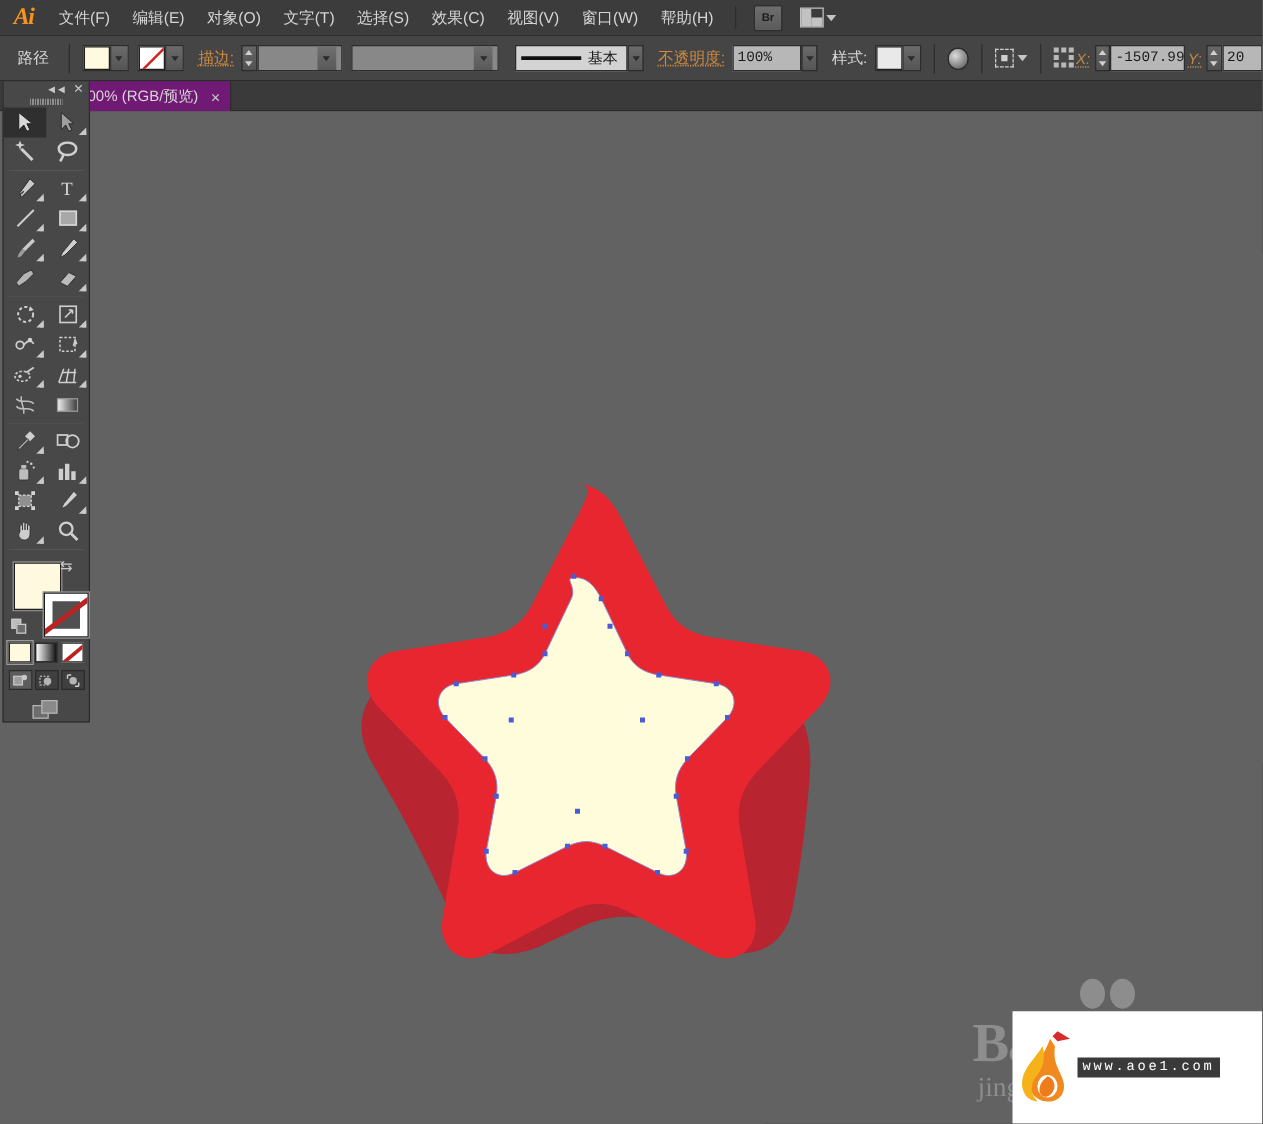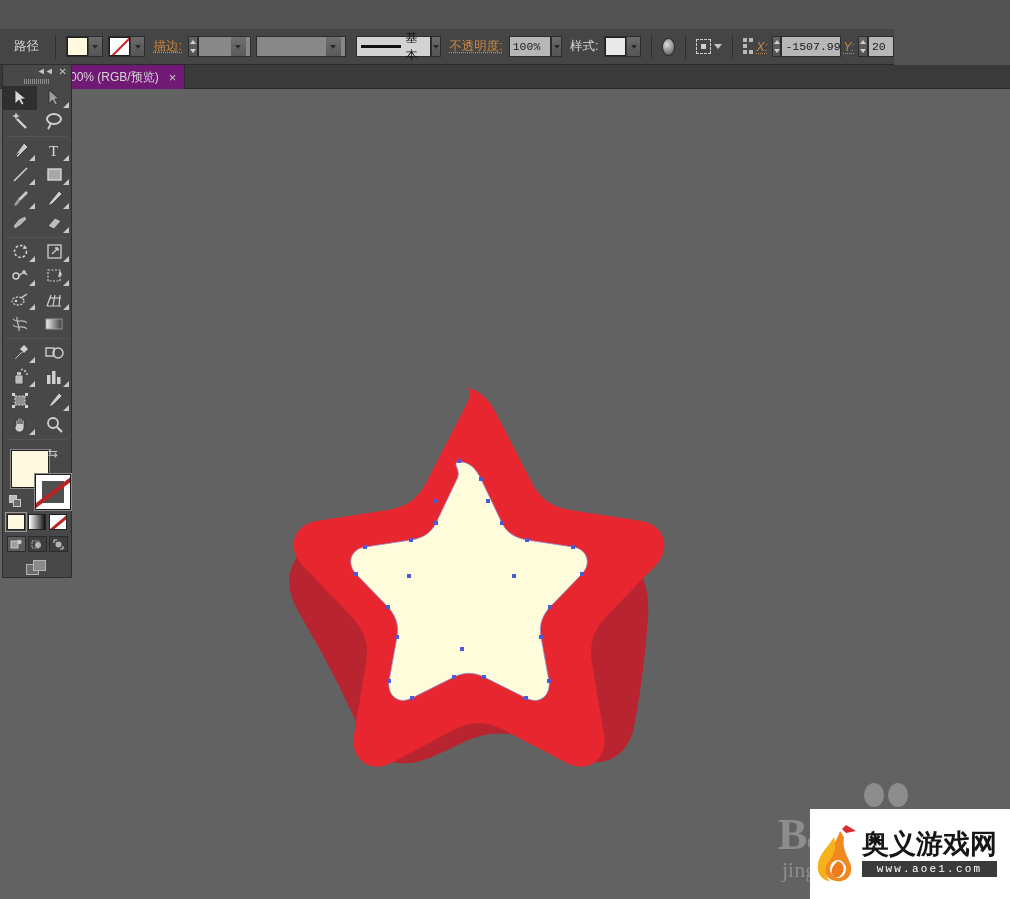--- a/index.html
+++ b/index.html
@@ -39,21 +39,21 @@
     margin-left:14px; display:flex; align-items:center; gap:2px;
   }
   .arrange-ico{ width:19px;height:16px;border:1.5px solid #c2c2c2;position:relative;}
   .arrange-ico:before{content:"";position:absolute;left:0;top:0;width:8px;height:14px;background:#c2c2c2;}
   .arrange-ico:after{content:"";position:absolute;right:0;top:7px;width:9px;height:7px;background:#c2c2c2;}
   .caret{ width:0;height:0;border-left:4px solid transparent;border-right:4px solid transparent;border-top:5px solid #c4c4c4;}
   .caret-sm{ width:0;height:0;border-left:3px solid transparent;border-right:3px solid transparent;border-top:4px solid #2b2b2b;}
 
   
   .controlbar{
-    position:absolute; left:0; top:29px; width:894px; height:36px;
+    position:absolute; left:0; top:29px; width:1010px; height:36px;
     background:#454545;
     border-bottom:1px solid #2a2a2a;
     display:flex; align-items:center; padding-left:14px;
     font-size:12px; color:#d2d2d2;
   }
   .cb-label{ color:#d8d8d8; font-size:12.5px; margin-right:6px; white-space:nowrap;}
   .cb-label.orange{ color:#cd8a41; text-decoration:underline; text-decoration-style:dotted; text-underline-offset:2px;text-align:center;}
   .cb-sep{ width:1px;height:24px;background:#2d2d2d; margin:0 10px;}
   .swatch-group{ display:flex; align-items:center; border:1px solid #2c2c2c; height:21px; background:#575757;}
   .swatch{ width:21px;height:19px; border:1px solid #1f1f1f; }
@@ -187,20 +187,41 @@
     font-family:"Liberation Serif","DejaVu Serif",serif; line-height:1;}
   .aoe-url{ background:#3a3a3a; color:#fff; font-size:11px; letter-spacing:2.2px;
     padding:2px 4px; text-align:center;
     font-family:"Liberation Mono","DejaVu Sans Mono",monospace;}
 </style>
 </head>
 <body>
 
 <div class="app">
 
+  <div class="menubar">
+    <div class="ai-logo">Ai</div>
+
+    <div class="menu-item">文件(F)</div>
+    <div class="menu-item">编辑(E)</div>
+    <div class="menu-item">对象(O)</div>
+    <div class="menu-item">文字(T)</div>
+    <div class="menu-item">选择(S)</div>
+    <div class="menu-item">效果(C)</div>
+    <div class="menu-item">视图(V)</div>
+    <div class="menu-item">窗口(W)</div>
+    <div class="menu-item">帮助(H)</div>
+
+    <div class="menu-sep"></div>
+    <div class="br-btn">Br</div>
+
+    <div class="arrange-btn">
+      <div class="arrange-ico"></div>
+      <div class="caret"></div>
+    </div>
+  </div>
 
   <div class="controlbar">
 
     <div class="cb-label">路径</div>
 
     <div class="cb-sep"></div>
 
     <div class="swatch-group">
       <div class="swatch" style="background:#FFFADF"></div>
       <div class="sw-drop">
@@ -412,21 +433,20 @@
       <svg class="aoe-logo" viewBox="0 0 42 62">
         <path d="M30 2 L40 8 L30 10 L26 6 Z" fill="#d82b2b"></path>
         <path d="M24 8 C20 20, 14 26, 10 34 C5 44, 8 56, 20 58 C32 60, 38 50, 34 40
                  C31 32, 26 26, 28 14 Z" fill="#f08a1e"></path>
         <path d="M18 14 C12 24, 4 30, 2 40 C0 50, 6 58, 14 58 C8 52, 8 44, 13 38
                  C18 32, 21 24, 18 14 Z" fill="#f6b21b"></path>
         <ellipse cx="22" cy="46" rx="8" ry="9" fill="#fff"></ellipse>
         <path d="M22 38 C28 40, 30 48, 24 53 C19 57, 14 52, 16 46 C17 42, 20 40, 22 38 Z" fill="#ef7c1a"></path>
       </svg>
       <div class="aoe-cn">
-        <div class="aoe-cn-top">奥义游戏网</div>
         <div class="aoe-url">www.aoe1.com</div>
       </div>
     </div>
   </div>
 
   <div class="toolpanel">
     <div class="tp-head">
       <span class="tp-collapse">◄◄</span>
       <span class="tp-close">✕</span>
     </div>

